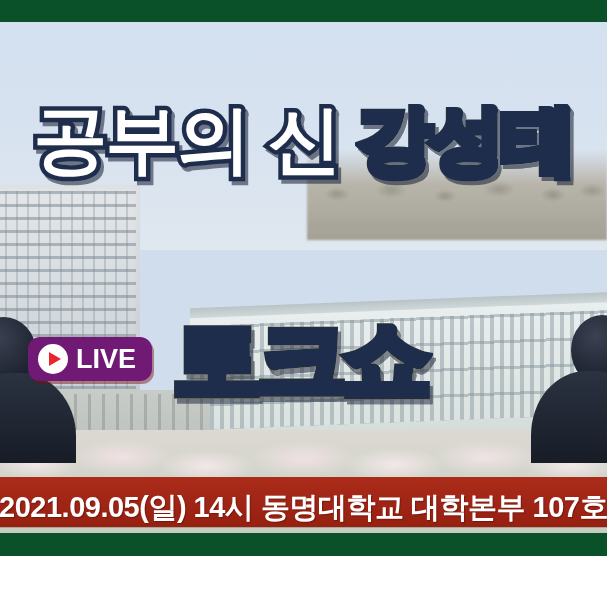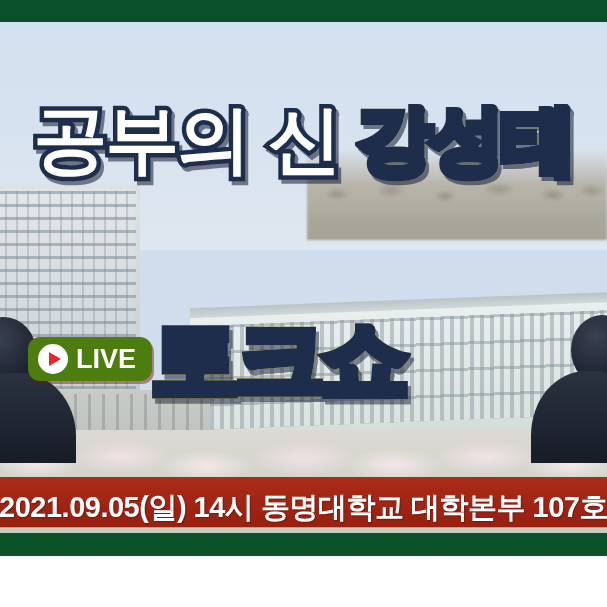--- a/index.html
+++ b/index.html
@@ -174,21 +174,21 @@
   .gap { display:inline-block; width:18px; }
 
   
   .row-live {
     position:absolute; left:0; right:0; top:316px; z-index:32;
     display:flex; align-items:center; justify-content:flex-start;
     padding-left:28px;
   }
   .live-badge {
     display:inline-flex; align-items:center; gap:8px;
-    background:#4d7c0f;
+    background:#701a75;
     border-radius:12px;
     padding:7px 16px 7px 10px;
     box-shadow:2px 3px 0 rgba(120,16,18,.45);
     flex:0 0 auto;
   }
   .live-play {
     width:30px; height:30px; border-radius:50%;
     background:#ffffff;
     display:inline-flex; align-items:center; justify-content:center;
     flex:0 0 auto;
@@ -200,20 +200,21 @@
     border-bottom:7px solid transparent;
     margin-left:3px;
   }
   .live-text {
     color:#ffffff; font-size:27px; font-weight:bold;
     letter-spacing:0px; line-height:1;
     font-family:"Liberation Sans", sans-serif;
   }
 
   .talkshow {
+    margin-left:22px;
     font-size:86px; font-weight:bold;
     letter-spacing:-1px; line-height:1;
     color:#f7d23c;
     background-image:linear-gradient(180deg,#fbe46a 0%,#f9d84a 45%,#f5c72c 100%);
     -webkit-background-clip:text; background-clip:text;
     -webkit-text-fill-color:transparent;
     -webkit-text-stroke:10px #1f2d4c;
     paint-order:stroke fill;
     filter:drop-shadow(3px 5px 0 rgba(20,28,48,.5));
     font-family:"Liberation Sans", sans-serif;

